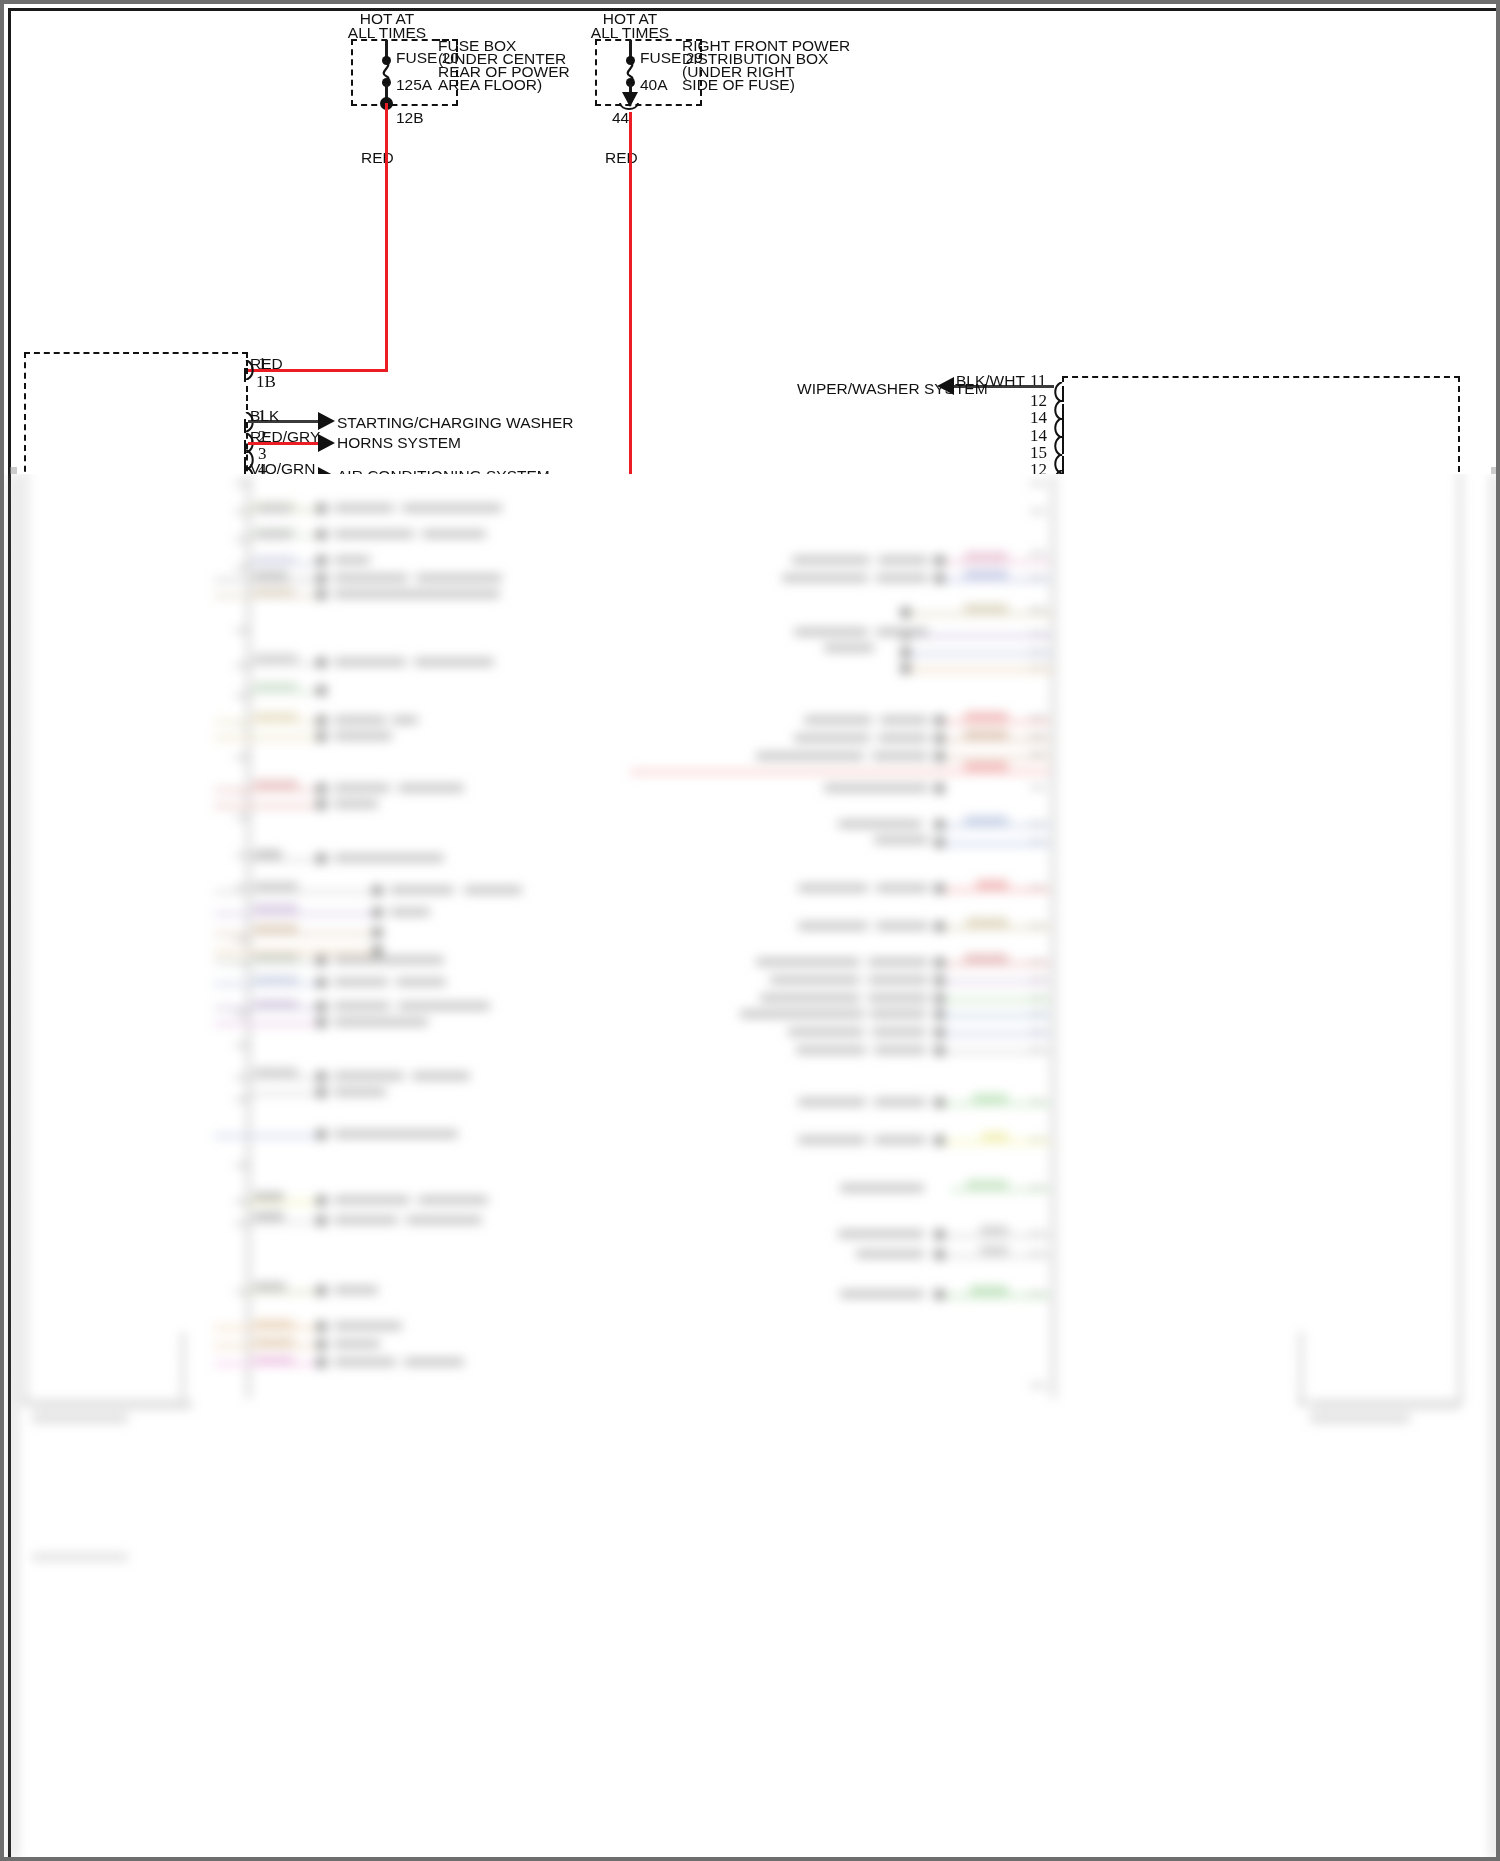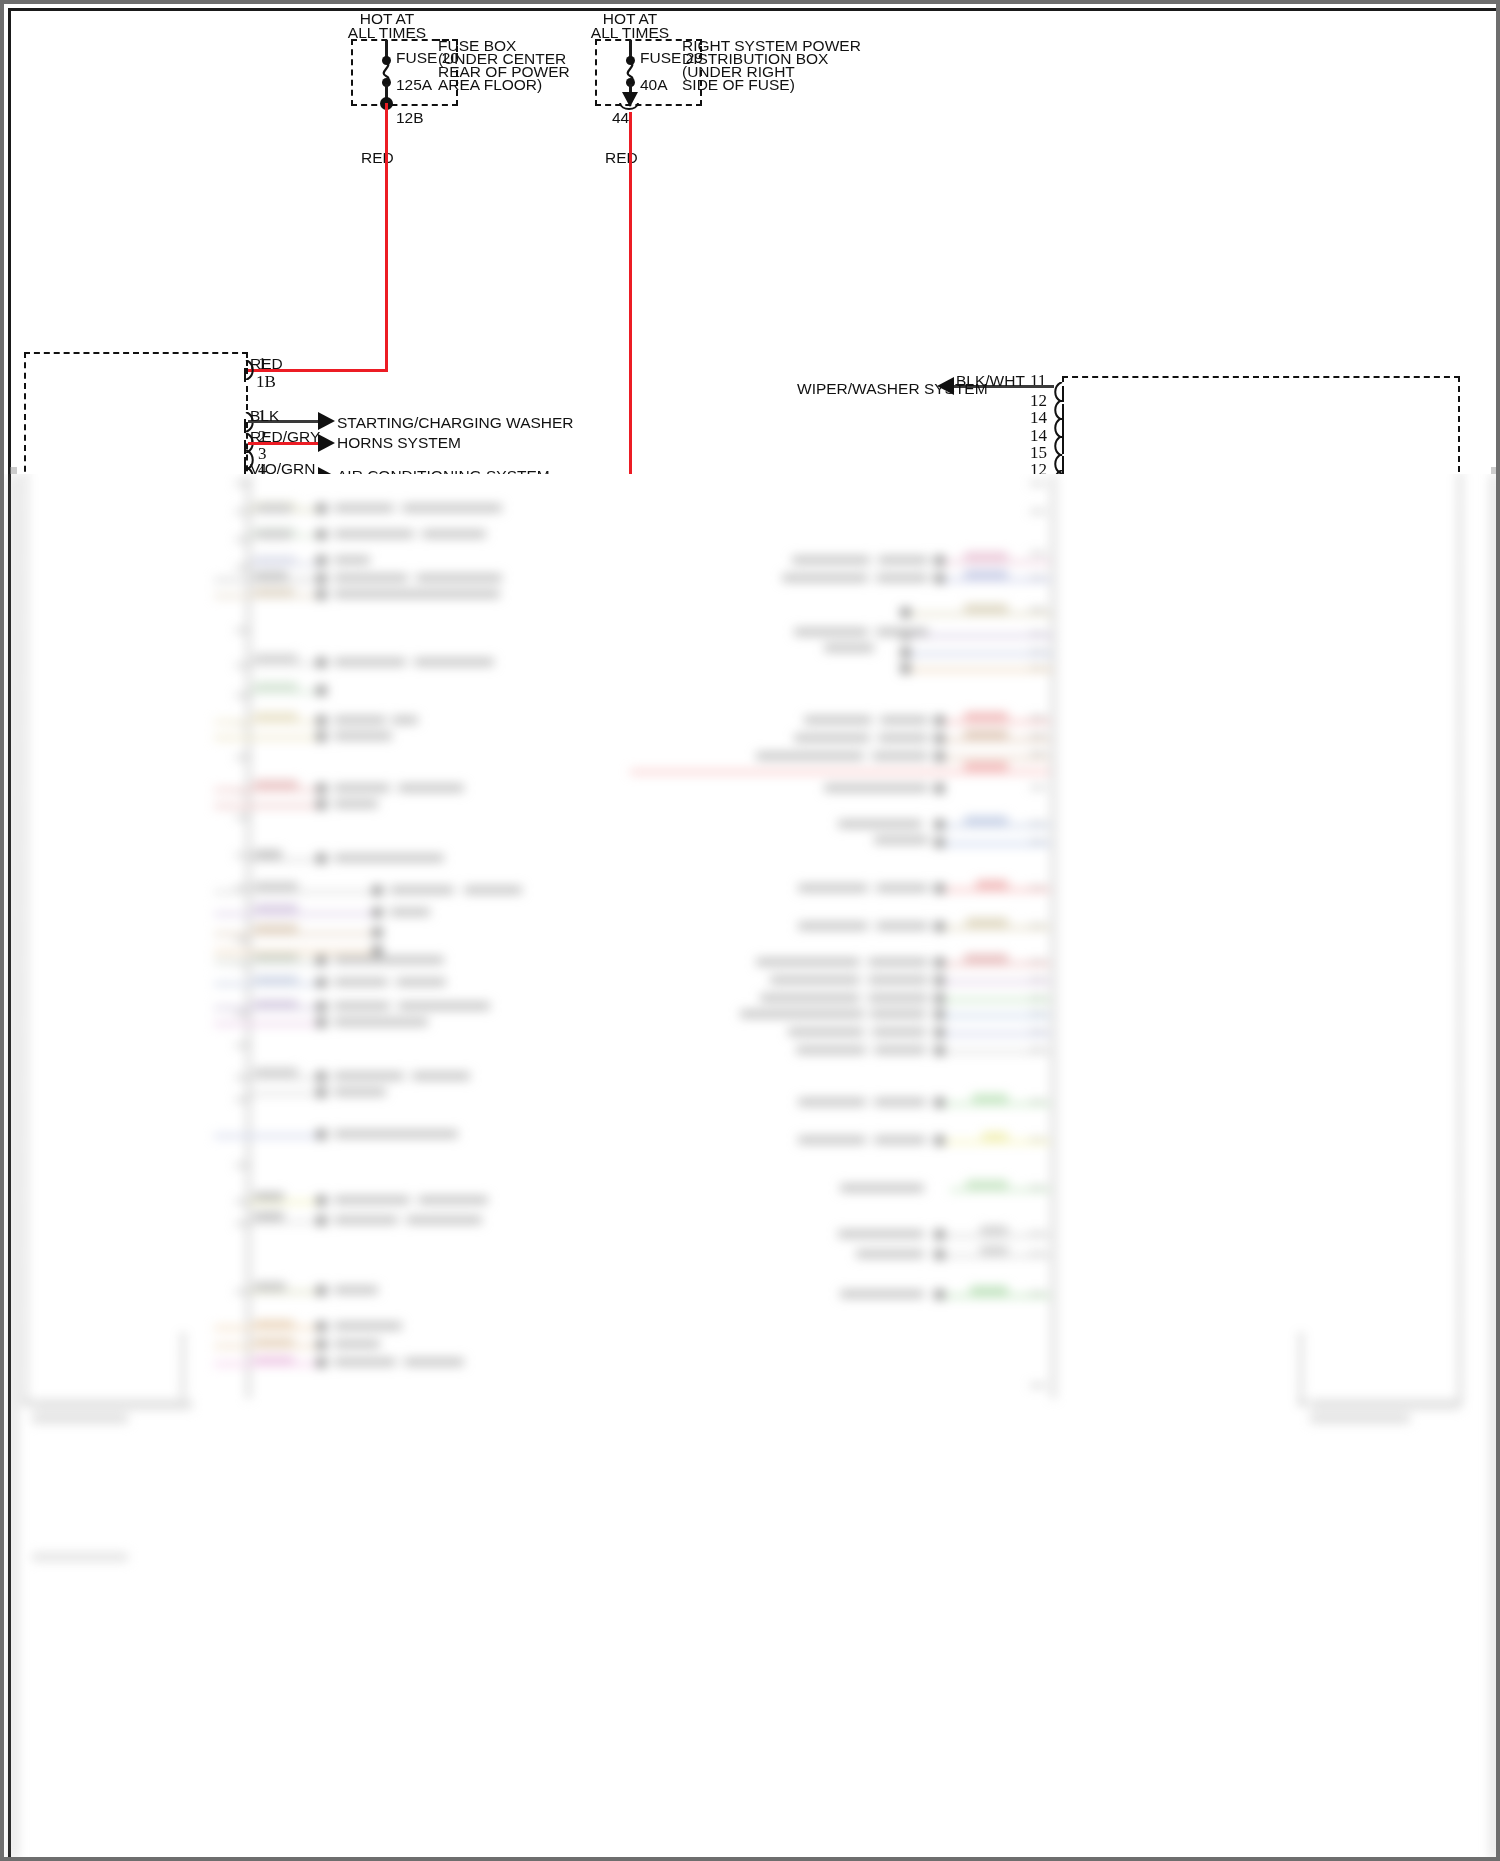--- a/index.html
+++ b/index.html
@@ -510,21 +510,21 @@
         <div class="dot" style="left:622px;top:74px;"></div>
         <div class="w wv thin" style="left:625px;top:80px;height:11px;"></div>
         <div class="arrowD" style="left:618px;top:88px;"></div>
         <svg style="position:absolute;left:615px;top:99px;" width="22" height="10">
           <path d="M1,0 C2,8 18,8 19,0" stroke="#111" stroke-width="2" fill="none"></path>
         </svg>
 
         <div class="txt" style="left:636px;top:45px;">FUSE 29</div>
         <div class="txt" style="left:636px;top:72px;">40A</div>
 
-        <div class="txt" style="left:678px;top:33px;">RIGHT SYSTEM POWER</div>
+        <div class="txt" style="left:678px;top:33px;">RIGHT FRONT POWER</div>
         <div class="txt" style="left:678px;top:46px;">DISTRIBUTION BOX</div>
         <div class="txt" style="left:678px;top:59px;">(UNDER RIGHT</div>
         <div class="txt" style="left:678px;top:72px;">SIDE OF FUSE)</div>
 
         <div class="txt" style="left:608px;top:105px;">44</div>
         <div class="txt" style="left:601px;top:145px;">RED</div>
       </div>
 
       <div class="w wv red" style="left:625px;top:108px;height:660px;"></div>
 

